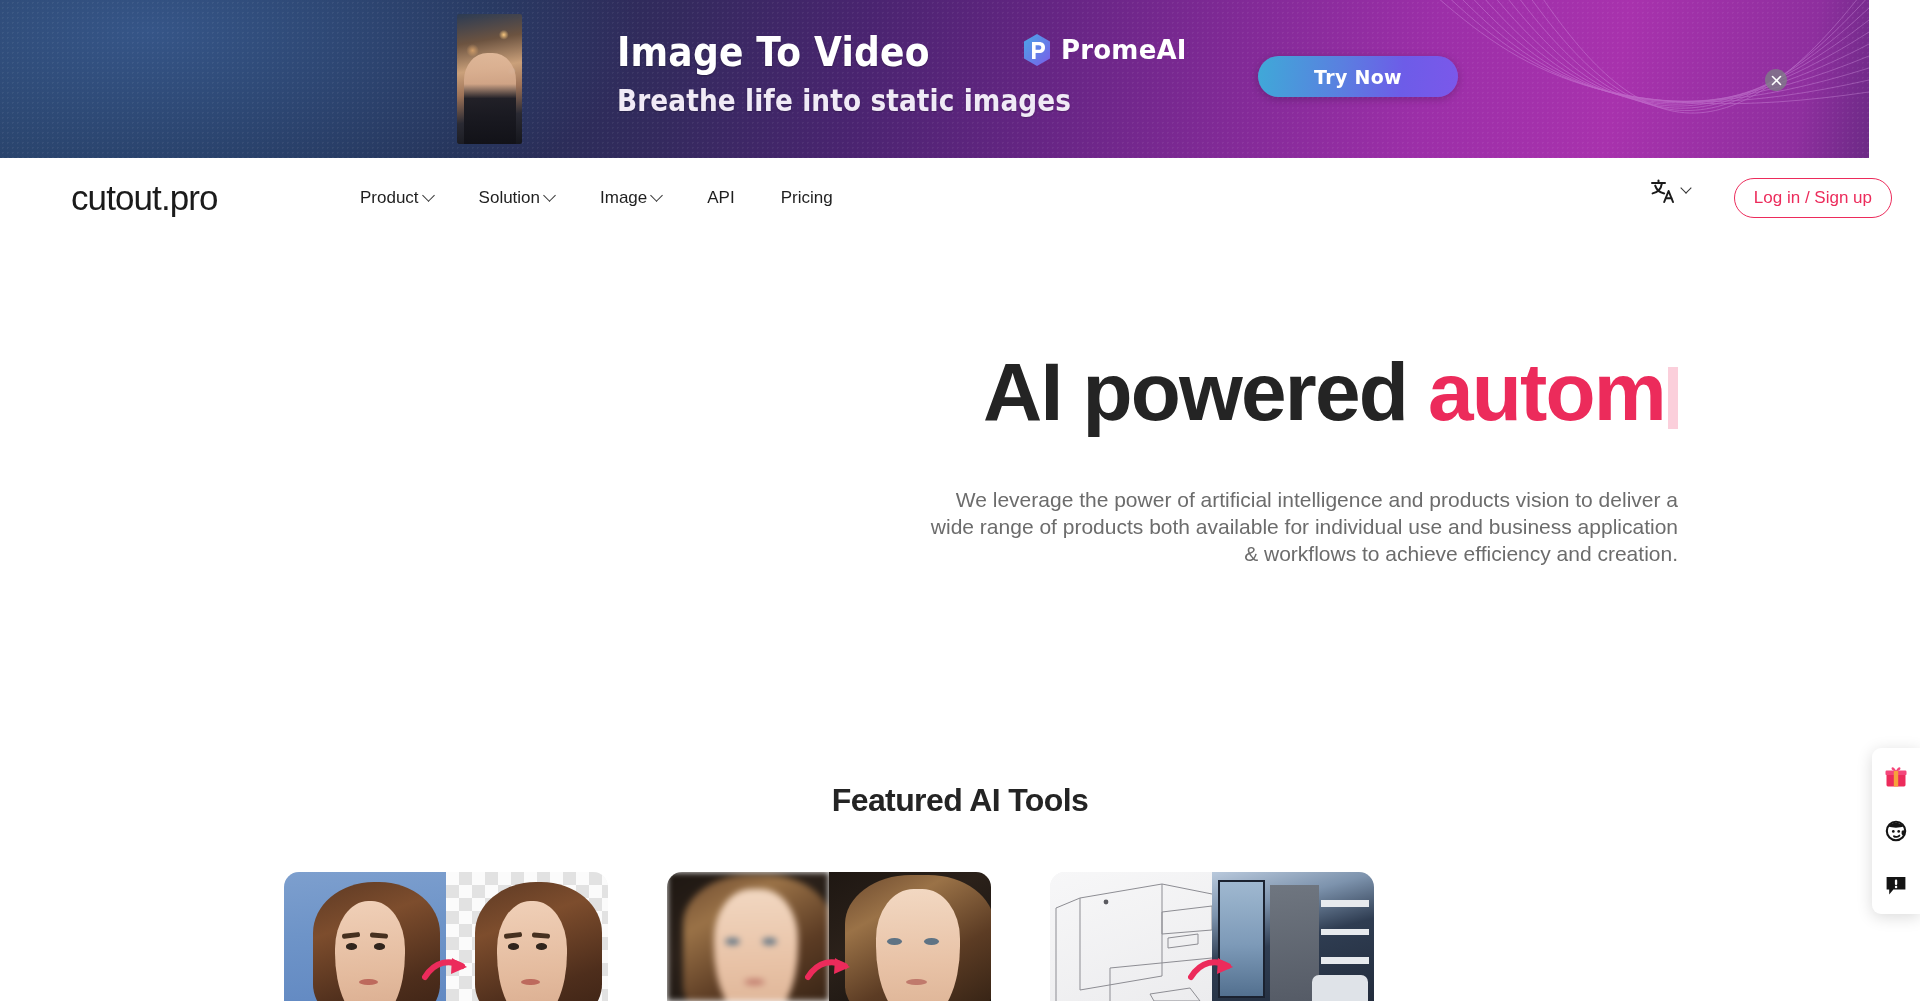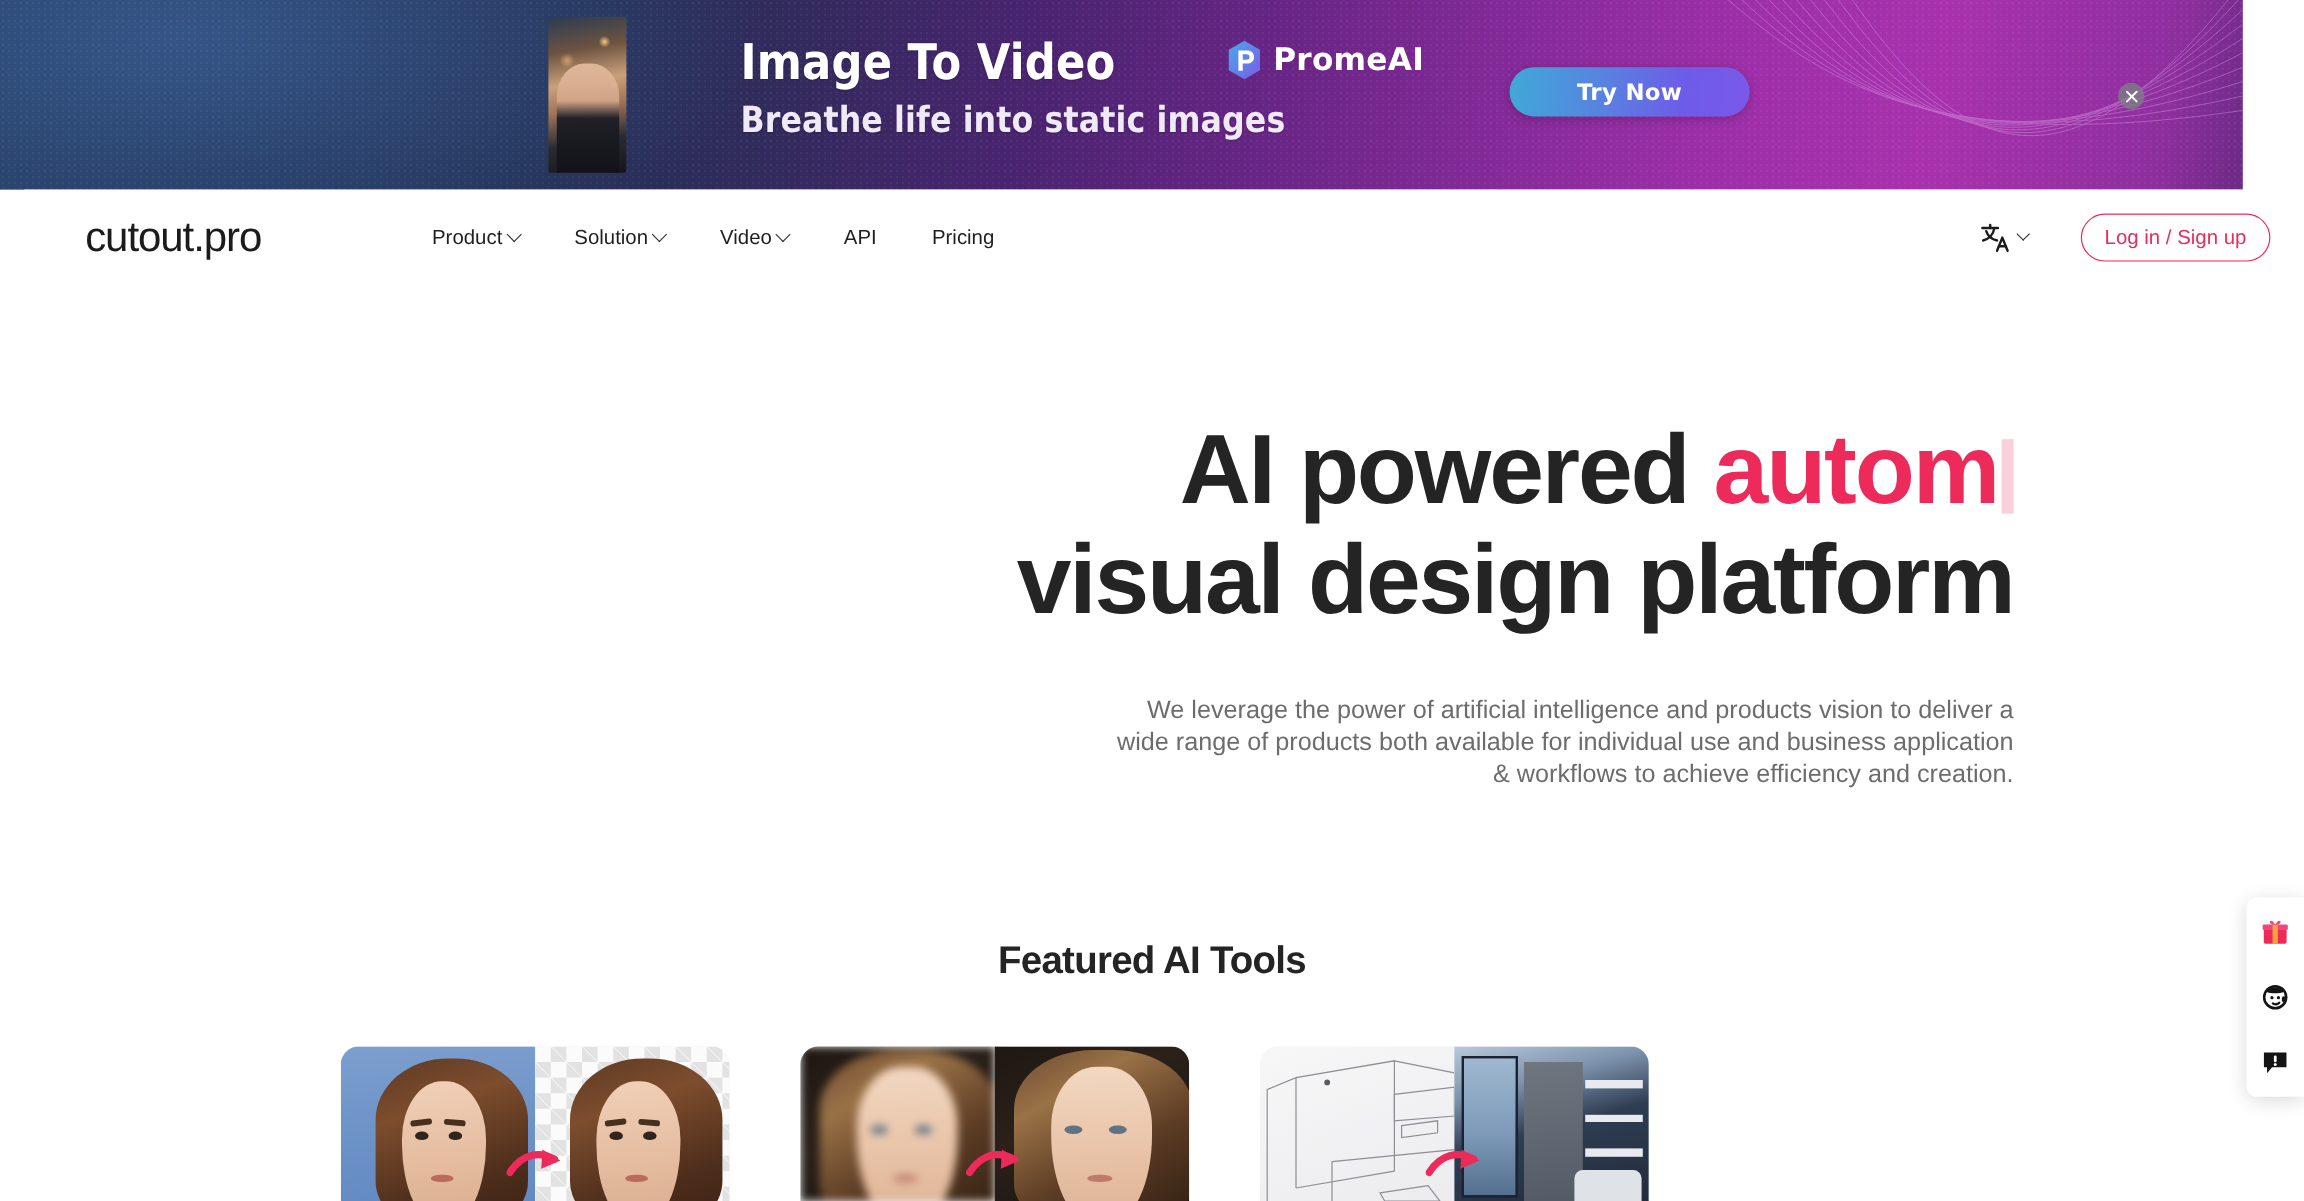--- a/index.html
+++ b/index.html
@@ -150,21 +150,21 @@
   .nav-item:last-child { margin-right:0; }
   .nav-item .chev {
     display:inline-block; width:9px; height:9px;
     border-right:1.6px solid #343434;
     border-bottom:1.6px solid #343434;
     transform:translateY(-3px) rotate(45deg);
   }
   #header-right {
     position:absolute; right:48px; top:50%;
     transform:translateY(-50%);
-    display:flex; align-items:center; gap:44px;
+    display:flex; align-items:flex-start; gap:44px;
   }
   #lang-switch {
     display:flex; align-items:center; gap:6px; cursor:pointer;
   }
   #lang-switch .chev {
     display:inline-block; width:8px; height:8px;
     border-right:1.5px solid #343434;
     border-bottom:1.5px solid #343434;
     transform:translateY(-3px) rotate(45deg);
   }
@@ -481,21 +481,21 @@
   <nav id="primary-nav">
     <div class="nav-item">
       <span>Product</span>
       <i class="chev"></i>
     </div>
     <div class="nav-item">
       <span>Solution</span>
       <i class="chev"></i>
     </div>
     <div class="nav-item">
-      <span>Video</span>
+      <span>Image</span>
       <i class="chev"></i>
     </div>
     <div class="nav-item">
       <span>API</span>
     </div>
     <div class="nav-item">
       <span>Pricing</span>
     </div>
   </nav>
 
@@ -511,21 +511,20 @@
       </svg>
       <i class="chev"></i>
     </div>
     <button id="auth-button">Log in / Sign up</button>
   </div>
 </header>
 
 <section id="hero">
   <h1 id="hero-title">
     <span>AI powered </span><span class="accent">autom</span><span class="caret"></span><br>
-    <span>visual design platform</span>
   </h1>
   <p id="hero-sub">
     <span>We leverage the power of artificial intelligence and products vision to deliver a</span><br>
     <span>wide range of products both available for individual use and business application</span><br>
     <span>&amp; workflows to achieve efficiency and creation.</span>
   </p>
 </section>
 
 <h2 id="featured-heading">Featured AI Tools</h2>
 

